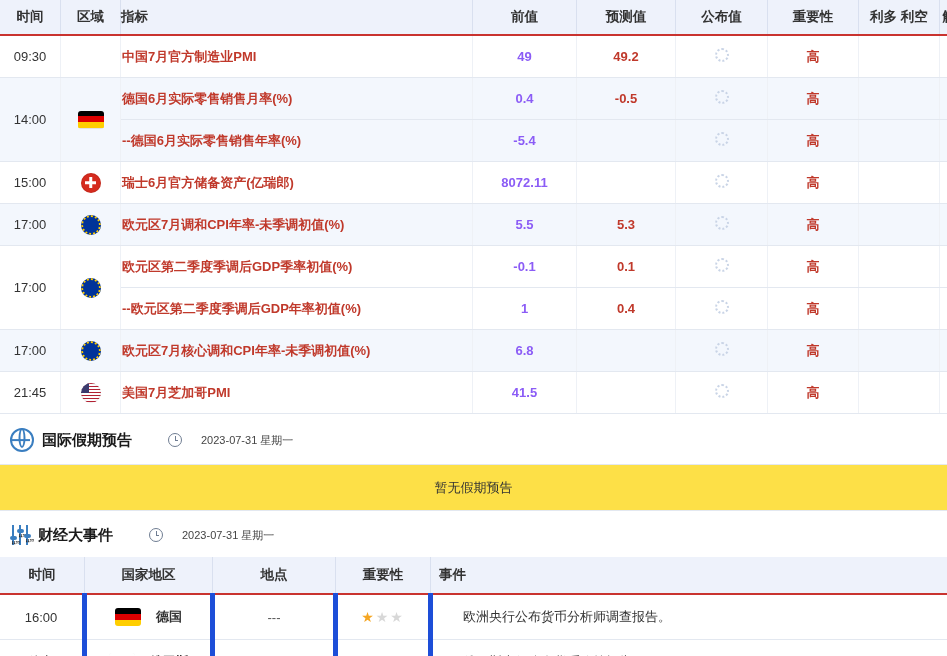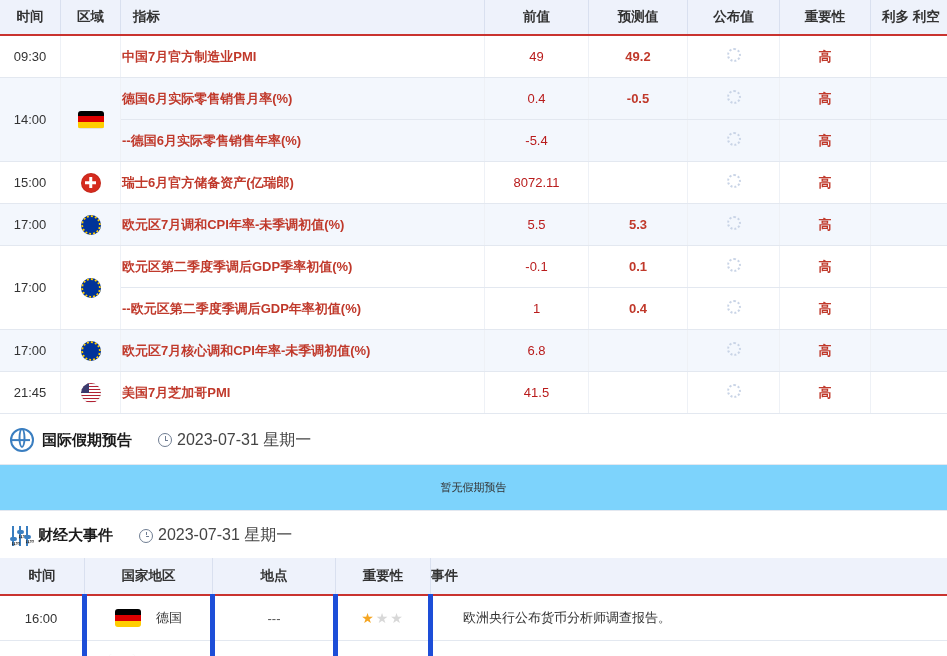--- a/index.html
+++ b/index.html
@@ -42,21 +42,21 @@
     vertical-align: middle;
     height: 39px;
     font-size: 13px;
   }
   table.cal td:last-child { border-right: none; }
 
   .c-time   { width: 58px; color:#333; }
   .c-region { width: 57px; margin-left: 32px; }
   .c-ind    { width: 350px; text-align: left !important; 
               color:#c0392b; font-weight:bold; font-size:13.5px; }
-  .c-prev   { width: 101px; color:#b91c1c; font-weight:normal; }
+  .c-prev   { width: 101px; color:#8b5cf6; font-weight:bold; }
   .c-fore   { width: 96px; color:#c0392b; font-weight:bold; }
   .c-pub    { width: 89px; }
   .c-imp    { width: 88px; color:#c0392b; font-weight:bold; }
   .c-lshort { width: 78px; }
   .c-read   { width: 30px; }
 
   tr.band td { background: #f3f7fd; }
 
   
   .dots {
@@ -102,22 +102,22 @@
 
   
   .section-head {
     display:flex; align-items:center; gap:8px;
     padding:14px 16px 12px 10px;
   }
   .section-head .title {
     font-size:15px; font-weight:bold; color:#1a1a1a;
   }
   .section-head .date {
-    display:flex; align-items:center; gap:5px;
-    font-size:16px; color:#444; margin-left:18px;
+    display:flex; align-items:center; gap:19px;
+    font-size:11px; color:#444; margin-left:28px;
   }
   .clock {
     width:12px; height:12px; border:1.5px solid #6f7d92; border-radius:50%;
     position:relative; display:inline-block;
   }
   .clock:before{ content:""; position:absolute; left:50%; top:2.2px; width:1.2px; height:3.8px; background:#6f7d92; }
   .clock:after{ content:""; position:absolute; left:50%; top:50%; width:3.4px; height:1.2px; background:#6f7d92; }
 
   .globe {
     width:20px; height:20px; border-radius:50%;
@@ -137,22 +137,22 @@
                   border-radius:2px; box-sizing:border-box; display:block; }
   .slider-ico q:nth-child(4){ left:-0.5px; top:11px; }
   .slider-ico q:nth-child(5){ left:6.5px; top:4px; }
   .slider-ico q:nth-child(6){ left:13.5px; top:9px; }
 
   
   .empty-box {
     border-top:1px solid #e3e8f0;
     border-bottom:1px solid #e3e8f0;
     height:45px; line-height:45px;
-    text-align:center; font-size:11px; color:#333;
-    background:#7dd3fc;
+    text-align:center; font-size:13px; color:#333;
+    background:#fde047;
   }
 
   
   table.ev {
     width:947px; border-collapse:collapse; table-layout:fixed;
   }
   table.ev th {
     background:#eef2fb; font-weight:bold; font-size:13.5px; color:#333;
     height:34px; border-bottom:2px solid #c9332f; border-right:1px solid #d9e0ef;
     text-align:center; vertical-align:middle;
@@ -161,35 +161,35 @@
   table.ev td {
     border-bottom:1px solid #e3e8f0; border-right:5px solid #1d4ed8;
     height:42px; text-align:center; vertical-align:middle; font-size:13px;
   }
   table.ev td:last-child{ border-right:none; }
   .e-time{ width:82px; }
   .e-country{ width:125px; }
   .e-place{ width:120px; color:#555;margin-left:44px; }
   .e-imp{ width:92px; }
   .e-event{ text-align:left !important; padding-left:30px; }
-  .country-cell { display:flex; align-items:center; justify-content:center; gap:15px; }
+  .country-cell { display:flex; align-items:center; justify-content:center; gap:15px;font-weight:bold; }
   .stars { font-size:14px; letter-spacing:2px; color:#d8d8d8; }
   .stars .on { color:#f5a623; }
 </style>
 </head>
 <body>
 
 <div class="wrap">
 
   <table class="cal">
     <thead>
       <tr>
         <th class="c-time">时间</th>
         <th class="c-region">区域</th>
-        <th class="c-ind" style="text-align:center;padding-left:12px">指标</th>
+        <th class="c-ind" style="text-align:center;padding-left:0">指标</th>
         <th class="c-prev">前值</th>
         <th class="c-fore">预测值</th>
         <th class="c-pub">公布值</th>
         <th class="c-imp" style="color:#333">重要性</th>
         <th class="c-lshort">利多 利空</th>
         <th class="c-read">解读</th>
       </tr>
     </thead>
     <tbody>
 
@@ -341,21 +341,21 @@
     </span>
   </div>
 
   <table class="ev">
     <thead>
       <tr>
         <th class="e-time">时间</th>
         <th class="e-country">国家地区</th>
         <th class="e-place">地点</th>
         <th class="e-imp">重要性</th>
-        <th class="e-event" style="text-align:center;padding-left:0">事件</th>
+        <th class="e-event" style="text-align:center;padding-left:8px">事件</th>
       </tr>
     </thead>
     <tbody>
       <tr>
         <td class="e-time">16:00</td>
         <td class="e-country">
           <span class="country-cell">
             <span class="flag flag-de">
                 <b></b>
                 <b></b>

